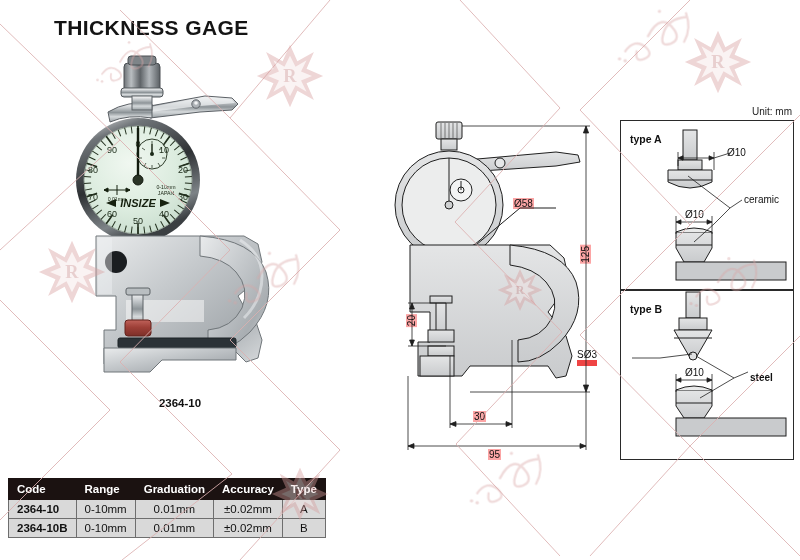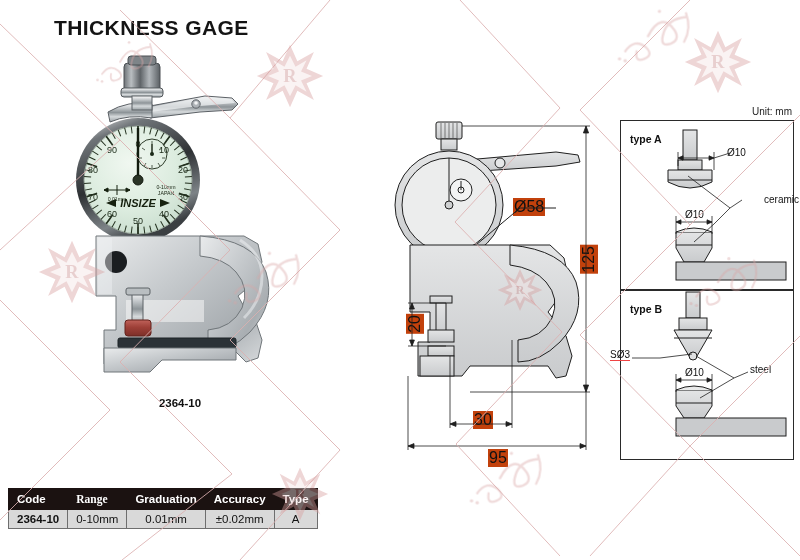--- a/index.html
+++ b/index.html
@@ -7,40 +7,40 @@
        font-family:"Liberation Sans","DejaVu Sans",sans-serif;color:#111;}
 
   
   .page-title{position:absolute;left:10px;top:16px;font-size:21px;font-weight:bold;
      letter-spacing:.4px;color:#141414;margin-left:44px;}
 
   
   .unit-note{position:absolute;left:752px;top:106px;font-size:10px;color:#222;}
 
   
-  .dim{position:absolute;font-size:16px;color:#111;background:#c2410c;padding:0 1px;}
+  .dim{position:absolute;font-size:10px;color:#111;background:#fca5a5;padding:0 1px;}
   .dim.vert{writing-mode:vertical-rl;transform:rotate(180deg);padding:1px 0;}
   .lbl{position:absolute;font-size:10px;color:#111;}
   .model-label{position:absolute;left:120px;top:397px;width:120px;text-align:center;
      font-size:11.5px;font-weight:bold;color:#111;}
 
   
   .panel{position:absolute;border:1px solid #2a2a2a;background:transparent;}
   .panel-title{position:absolute;font-size:10.5px;font-weight:bold;color:#111;}
 
   
-  .spec-table{position:absolute;left:8px;top:488px;width:288px;border-collapse:collapse;
+  .spec-table{position:absolute;left:8px;top:478px;width:288px;border-collapse:collapse;
      font-size:11.5px;}
   .spec-table th{background:#1b1211;color:#fff;font-weight:bold;text-align:left;
      padding:4px 8px;border:1px solid #1b1211;white-space:nowrap;}
   .spec-table td{background:#d9d9d9;color:#111;padding:3px 8px;border:1px solid #6e6e6e;
      text-align:center;white-space:nowrap;}
   .spec-table td.code{font-weight:bold;text-align:left;}
   .spec-table th.c-code{width:74px;}
-  .spec-table th.c-range{width:66px;font-family:Liberation Serif, serif;}
+  .spec-table th.c-range{width:66px;}
   .spec-table th.c-grad{width:84px;}
   .spec-table th.c-acc{width:78px;}
   .spec-table th.c-type{width:40px;}
   .wm-rosette{opacity:.42;}
   .wm-script{opacity:.40;}
   .wm-layer{position:absolute;left:0;top:0;width:800px;height:560px;z-index:40;
      pointer-events:none;}
   .art-layer{position:absolute;left:0;top:0;width:800px;height:560px;z-index:10;}
 </style>
 </head>
@@ -409,25 +409,25 @@
 </div>
 
 <div class="panel" style="left:620px;top:120px;width:172px;height:168px;"></div>
 <div class="panel" style="left:620px;top:290px;width:172px;height:168px;"></div>
 
 <div class="panel-title" style="left:630px;top:133px;">type A</div>
 <div class="panel-title" style="left:630px;top:303px;text-align:right;">type B</div>
 
 <div class="lbl" style="left:727px;top:147px;">Ø10</div>
 <div class="lbl" style="left:685px;top:209px;">Ø10</div>
-<div class="lbl" style="left:744px;top:194px;margin-left:20px;">ceramic</div>
-
-<div class="lbl" style="left:610px;top:349px;border-bottom:1px solid #ef4444;">SØ3</div>
+<div class="lbl" style="left:744px;top:194px;">ceramic</div>
+
+<div class="lbl" style="left:577px;top:349px;border-bottom:6px solid #ef4444;">SØ3</div>
 <div class="lbl" style="left:685px;top:367px;">Ø10</div>
-<div class="lbl" style="left:750px;top:364px;">steel</div>
+<div class="lbl" style="left:750px;top:372px;font-weight:bold;">steel</div>
 
 <div class="dim" style="left:513px;top:198px;">Ø58</div>
 <div class="dim vert" style="left:580px;top:245px;">125</div>
 <div class="dim vert" style="left:406px;top:314px;">20</div>
 <div class="dim" style="left:473px;top:411px;">30</div>
 <div class="dim" style="left:488px;top:433px;margin-top:16px;">95</div>
 
 <div class="model-label">2364-10</div>
 
 <table class="spec-table">
@@ -440,20 +440,27 @@
       <th class="c-type">Type</th>
     </tr>
   </thead>
   <tbody>
     <tr>
       <td class="code">2364-10</td>
       <td>0-10mm</td>
       <td>0.01mm</td>
       <td>±0.02mm</td>
       <td>A</td>
+    </tr>
+    <tr>
+      <td class="code">2364-10B</td>
+      <td>0-10mm</td>
+      <td>0.01mm</td>
+      <td>±0.02mm</td>
+      <td>B</td>
     </tr>
   </tbody>
 </table>
 
 <div class="wm-layer">
 <svg width="800" height="560" viewBox="0 0 800 560" xmlns="http://www.w3.org/2000/svg">
   <defs>
     <g id="rosette">
       <path d="M0,-34 L8,-16 L26,-26 L18,-8 L36,0 L18,8 L26,26 L8,16 L0,34
                L-8,16 L-26,26 L-18,8 L-36,0 L-18,-8 L-26,-26 L-8,-16 Z" fill="#d79d9d"></path>

